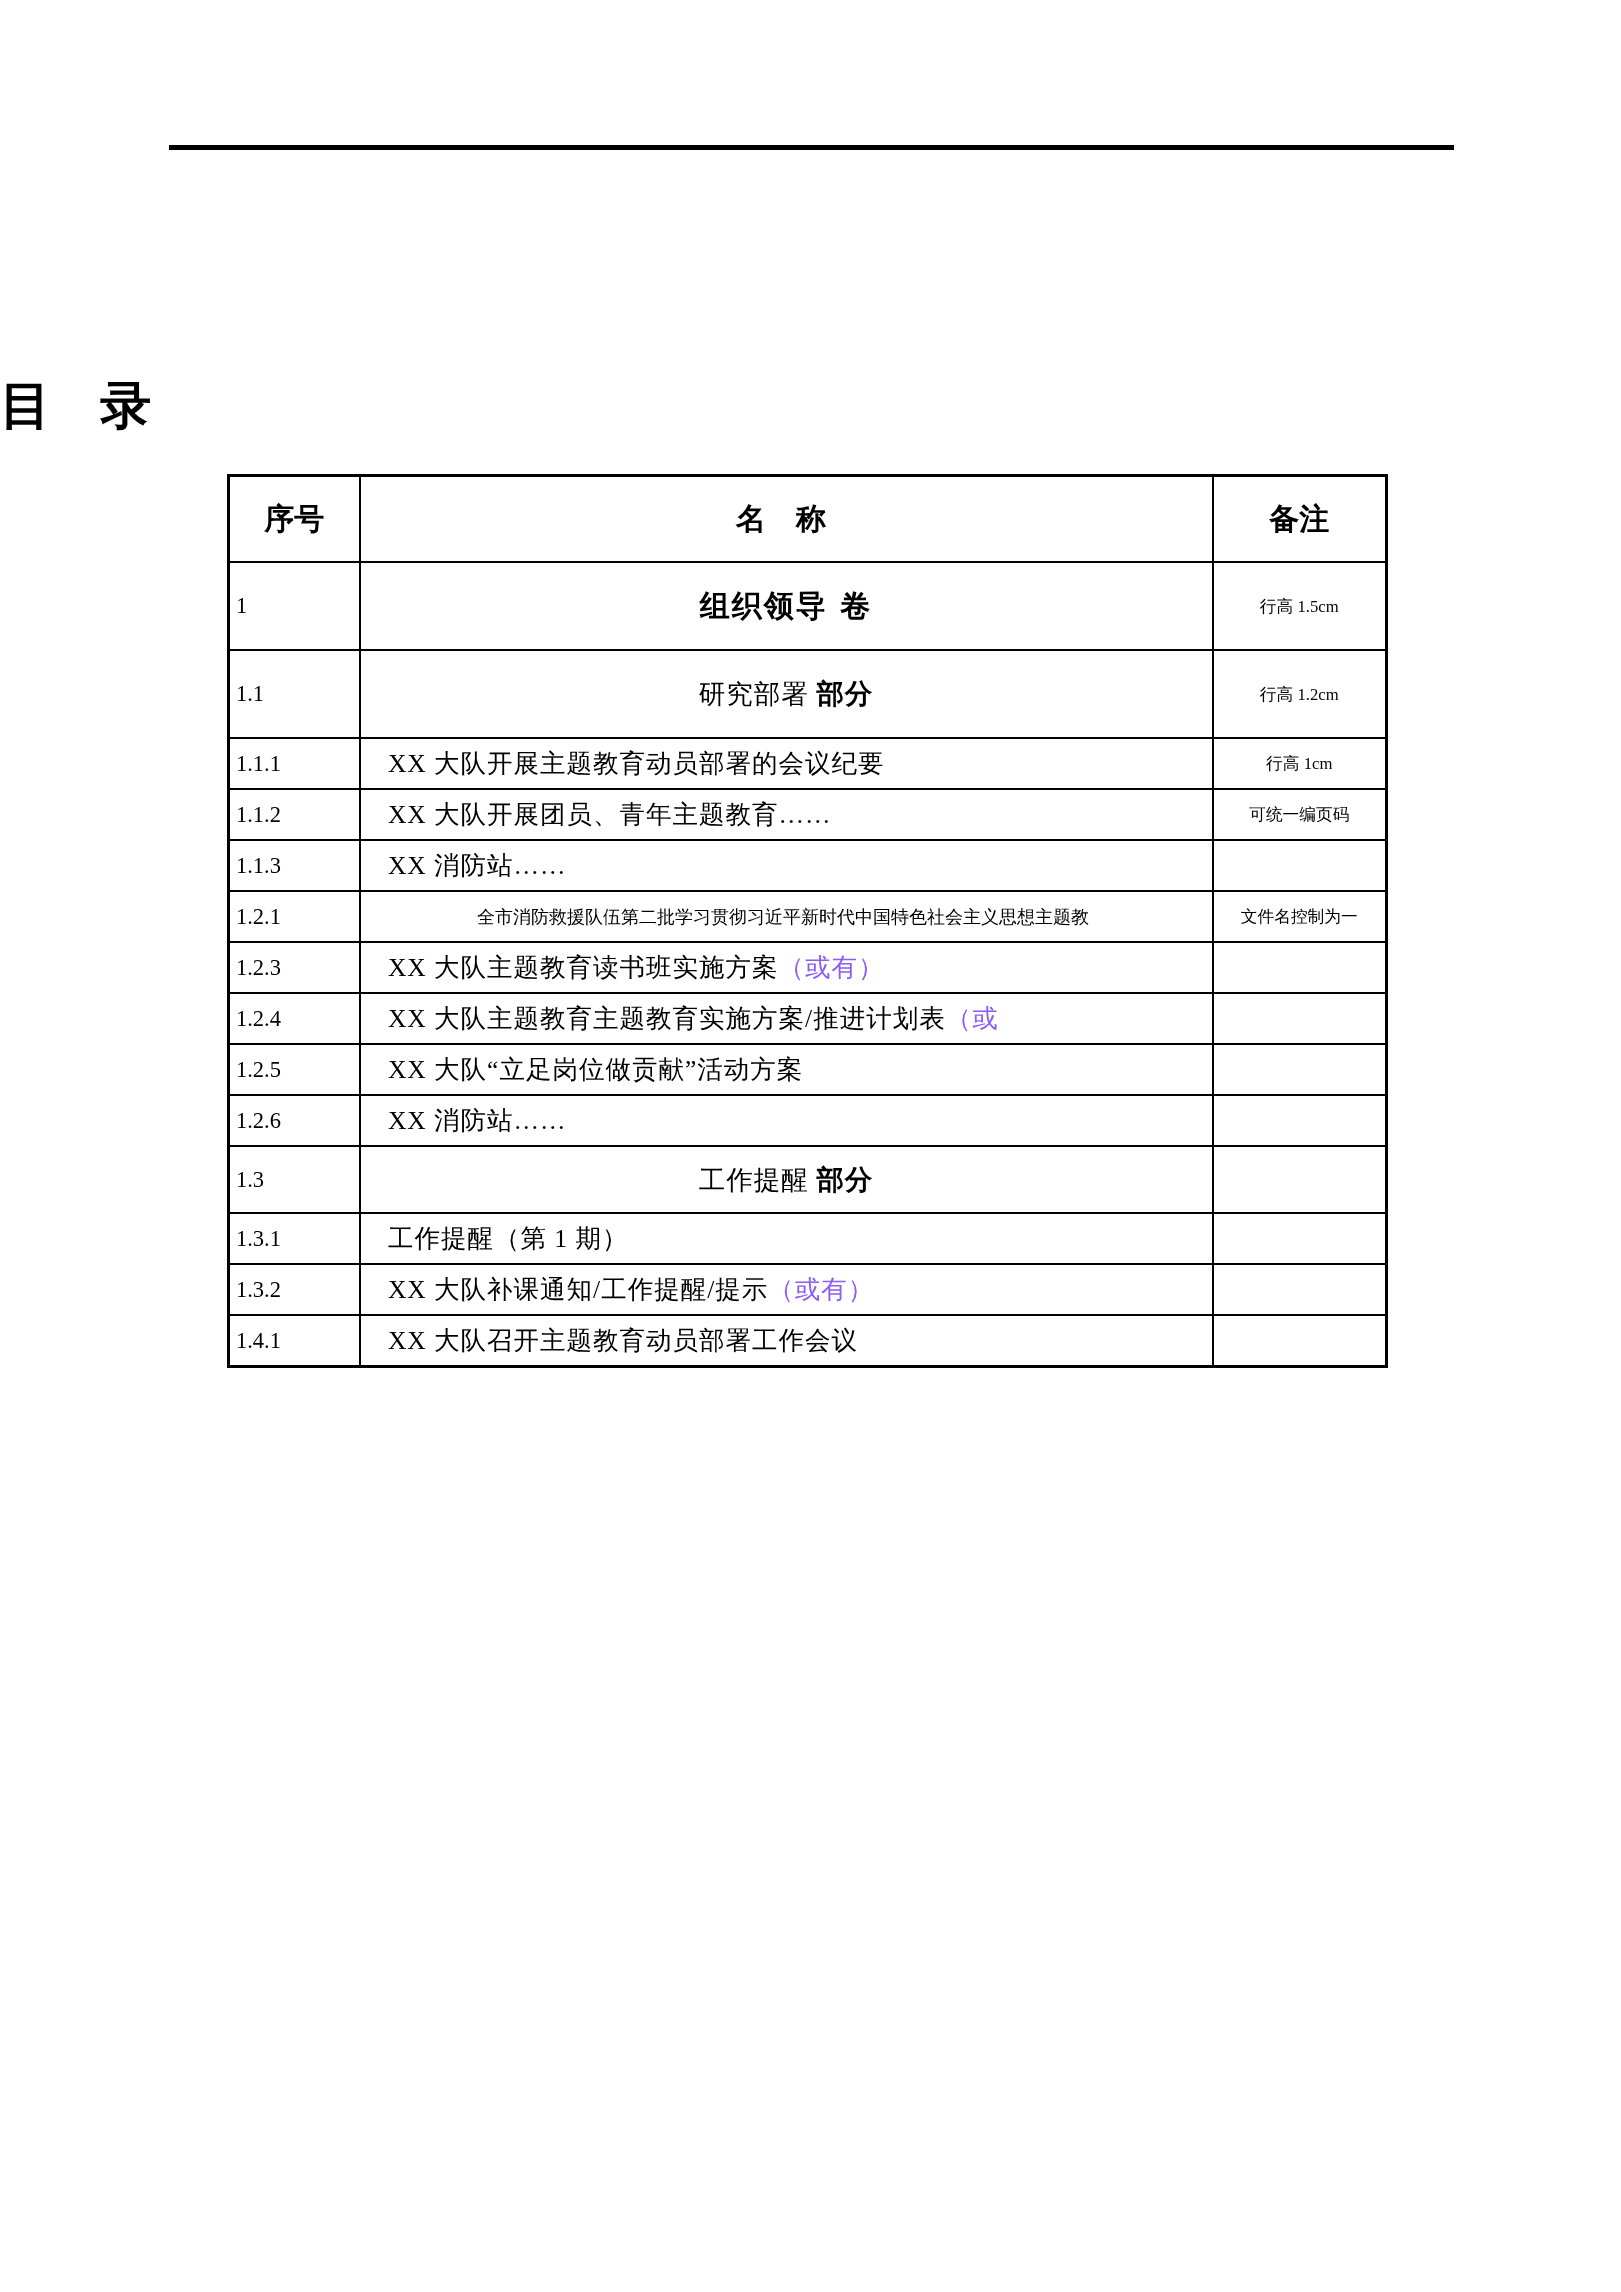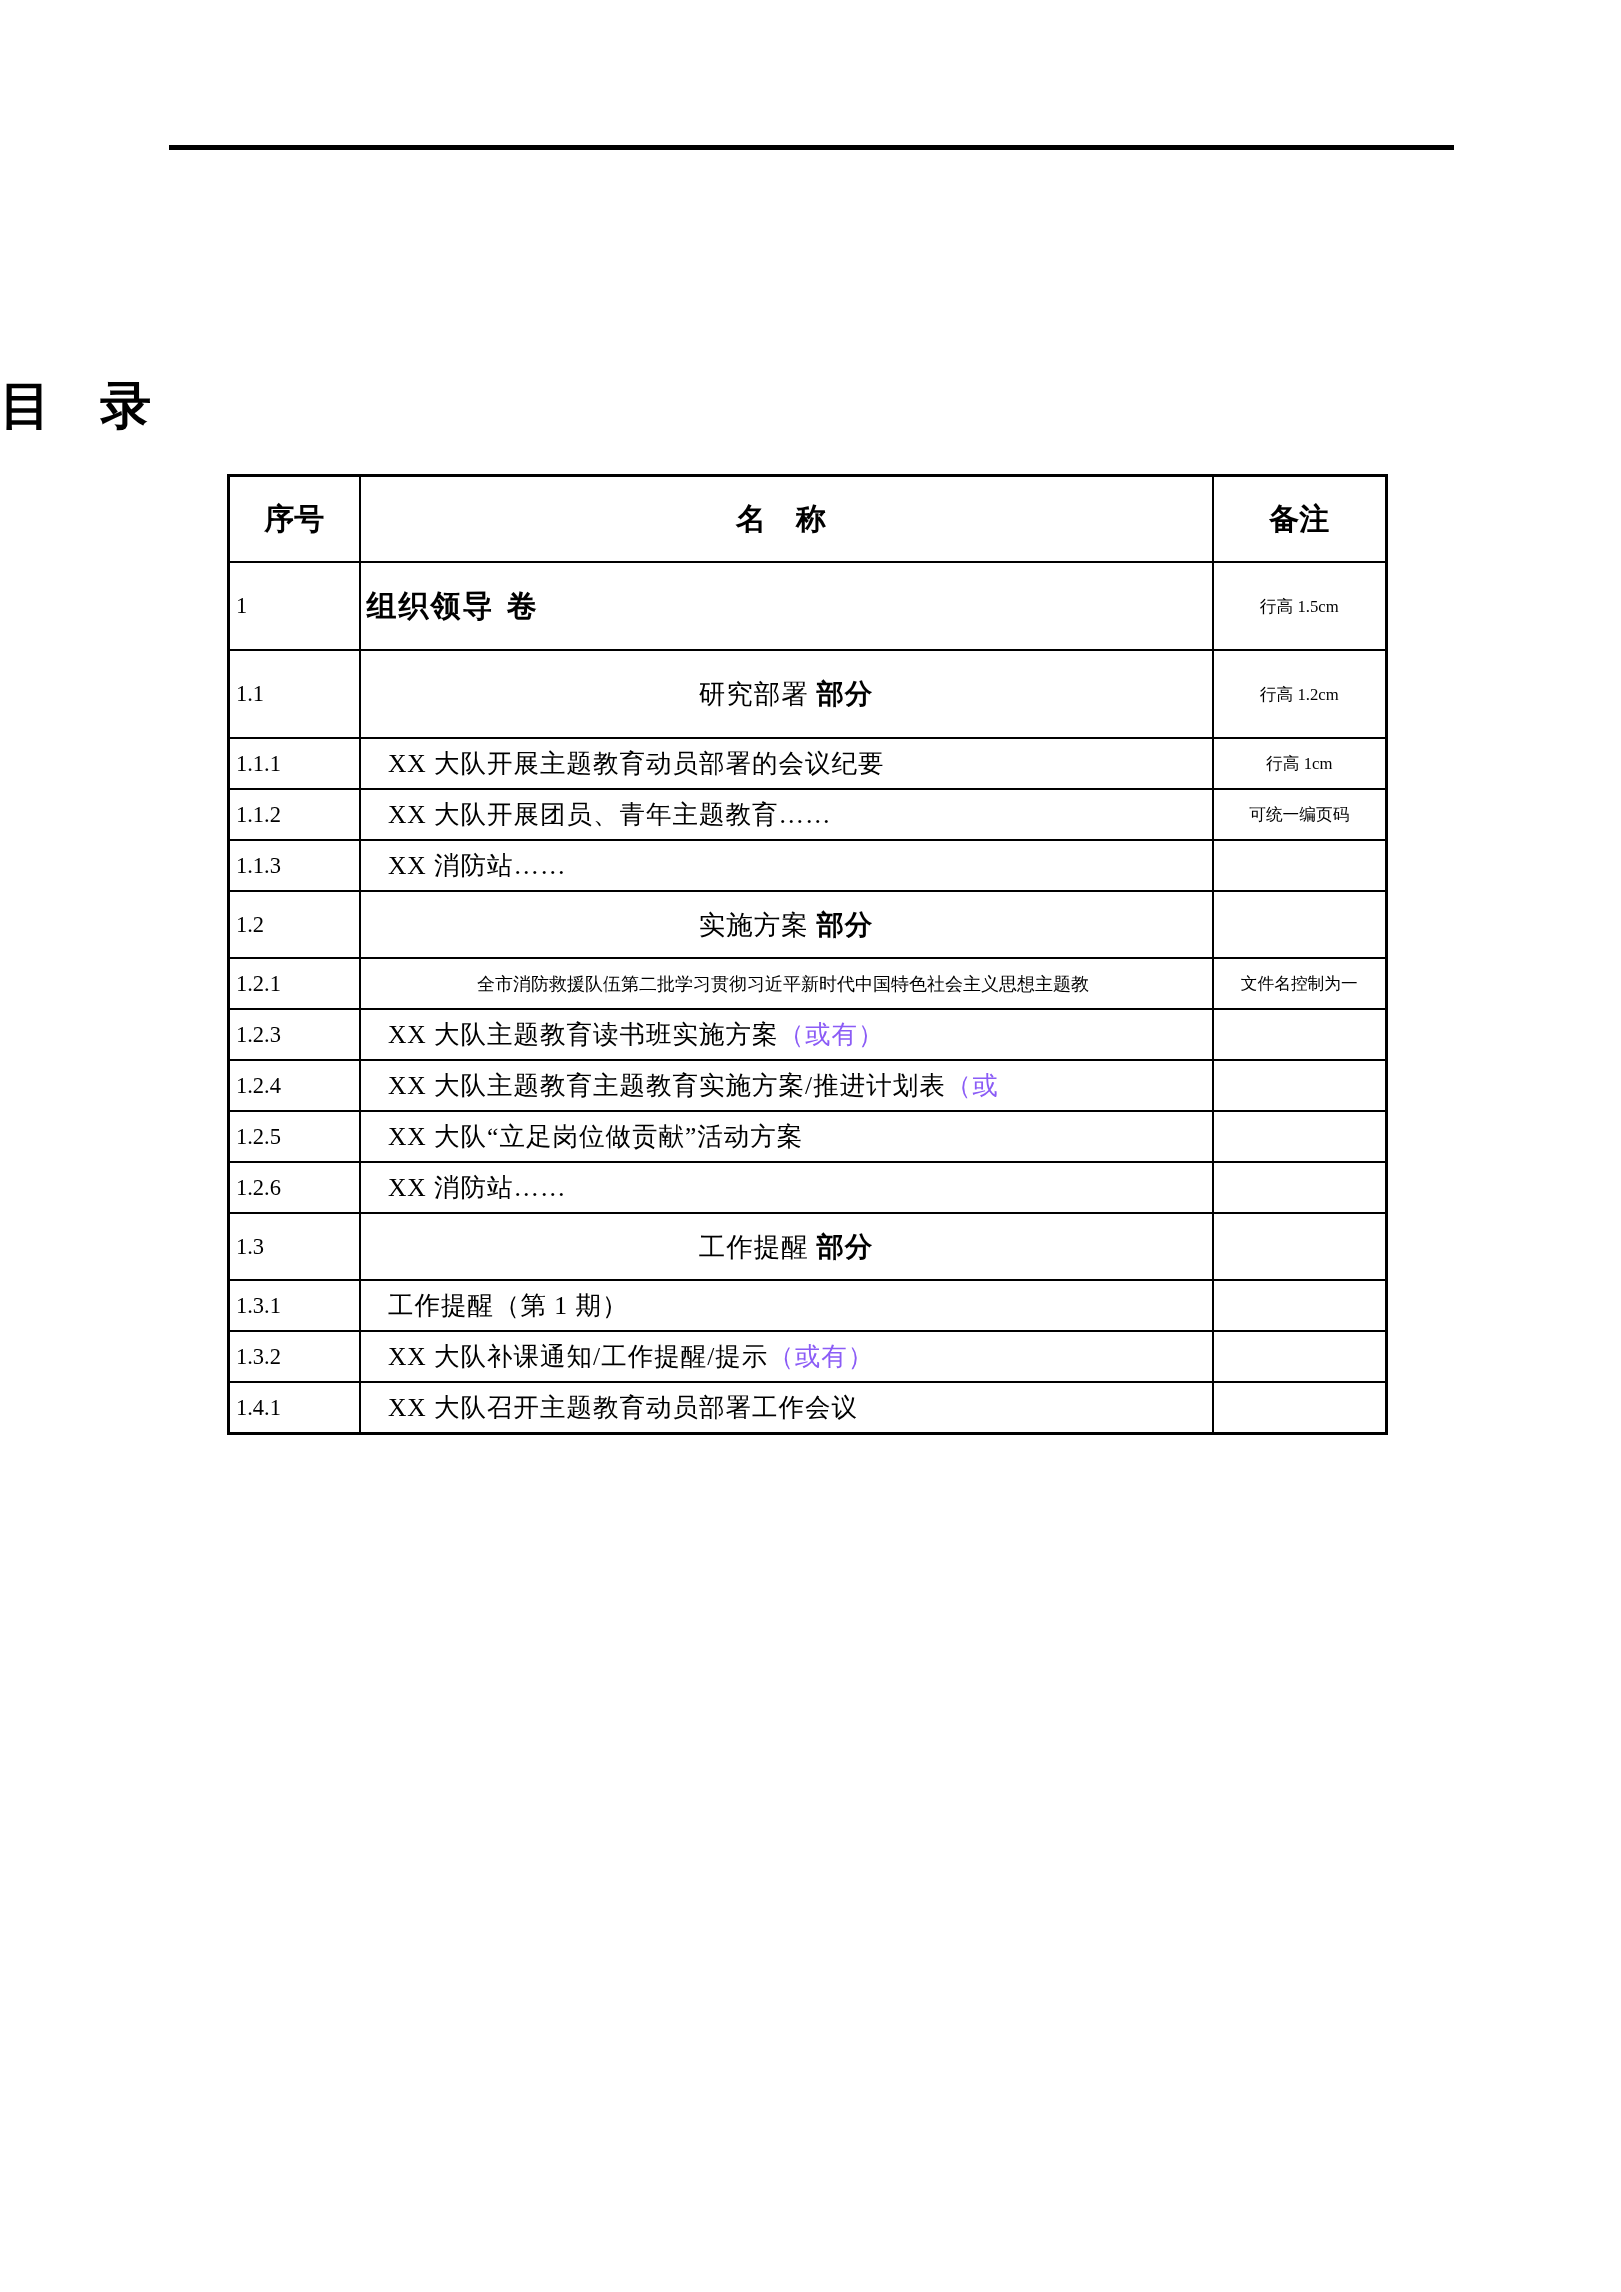--- a/index.html
+++ b/index.html
@@ -99,20 +99,21 @@
     border-radius: 31px;
   }
   .note.small { font-size: 16.7px; }
 
   
   .name {
     font-family: "Liberation Serif", "DejaVu Serif", serif;
     font-size: 25.5px;
   }
   .name.lvl-vol {
+    text-align: center;
     font-family: "DejaVu Sans", "Liberation Sans", sans-serif;
     font-weight: bold;
     font-size: 30px;
     letter-spacing: 2px;
   }
   .name.lvl-sec {
     text-align: center;
     font-size: 26.5px;
     letter-spacing: 1px;
   }
@@ -182,25 +183,20 @@
           <tr class="r-short">
             <td class="seq">1.1.2</td>
             <td class="name lvl-item"><span>XX 大队开展团员、青年主题教育……</span></td>
             <td class="note small">可统一编页码</td>
           </tr>
           <tr class="r-short">
             <td class="seq">1.1.3</td>
             <td class="name lvl-item"><span>XX 消防站……</span></td>
             <td class="note"></td>
           </tr>
-          <tr class="r-mid">
-            <td class="seq">1.2</td>
-            <td class="name lvl-sec"><span>实施方案 </span><span class="bold-tail">部分</span></td>
-            <td class="note"></td>
-          </tr>
           <tr class="r-short">
             <td class="seq">1.2.1</td>
             <td class="name lvl-item tiny"><span>全市消防救援队伍第二批学习贯彻习近平新时代中国特色社会主义思想主题教</span></td>
             <td class="note small">文件名控制为一</td>
           </tr>
           <tr class="r-short">
             <td class="seq">1.2.3</td>
             <td class="name lvl-item"><span>XX 大队主题教育读书班实施方案</span><span class="opt">（或有）</span></td>
             <td class="note"></td>
           </tr>

